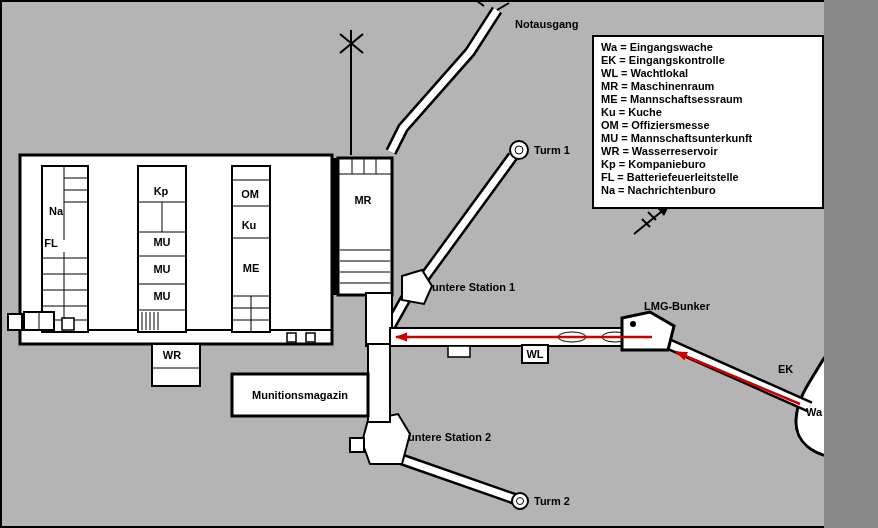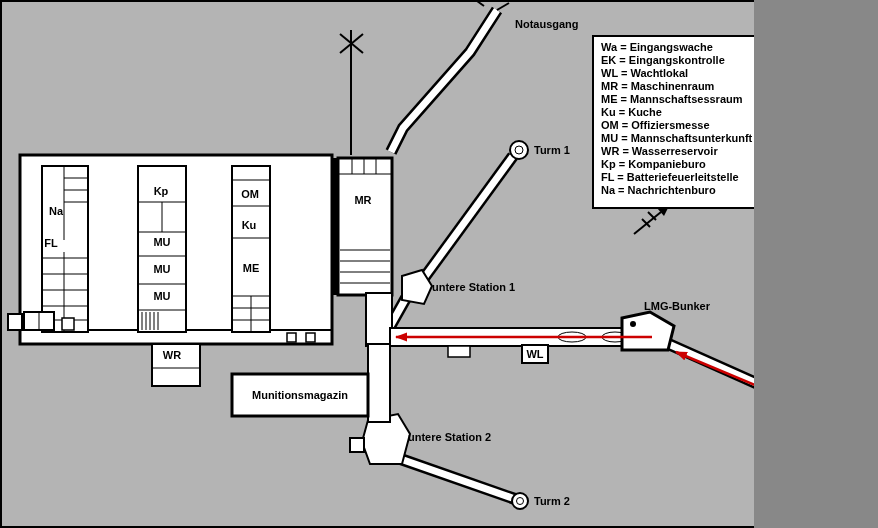--- a/index.html
+++ b/index.html
@@ -1,16 +1,16 @@
 <!DOCTYPE html>
 <html><head>
 <meta charset="utf-8">
 <style>
   html,body{margin:0;padding:0;background:#888;}
-  .screen{position:relative;width:754px;height:528px;background:#7dd3fc;overflow:hidden;
+  .screen{position:relative;width:824px;height:528px;background:#7dd3fc;overflow:hidden;
           font-family:"Liberation Sans",sans-serif;}
   svg{display:block;}
   .t{font:bold 11px "Liberation Sans",sans-serif;fill:#000;}
   .tm{text-anchor:middle;}
   .walls{fill:#fff;stroke:#000;stroke-width:3;}
   .w2{fill:#fff;stroke:#000;stroke-width:2;}
   .w15{fill:#fff;stroke:#000;stroke-width:1.5;}
   .thin{fill:none;stroke:#000;stroke-width:1;}
   .ln2{fill:none;stroke:#000;stroke-width:2;}
   .to{fill:none;stroke:#000;stroke-width:12;}

